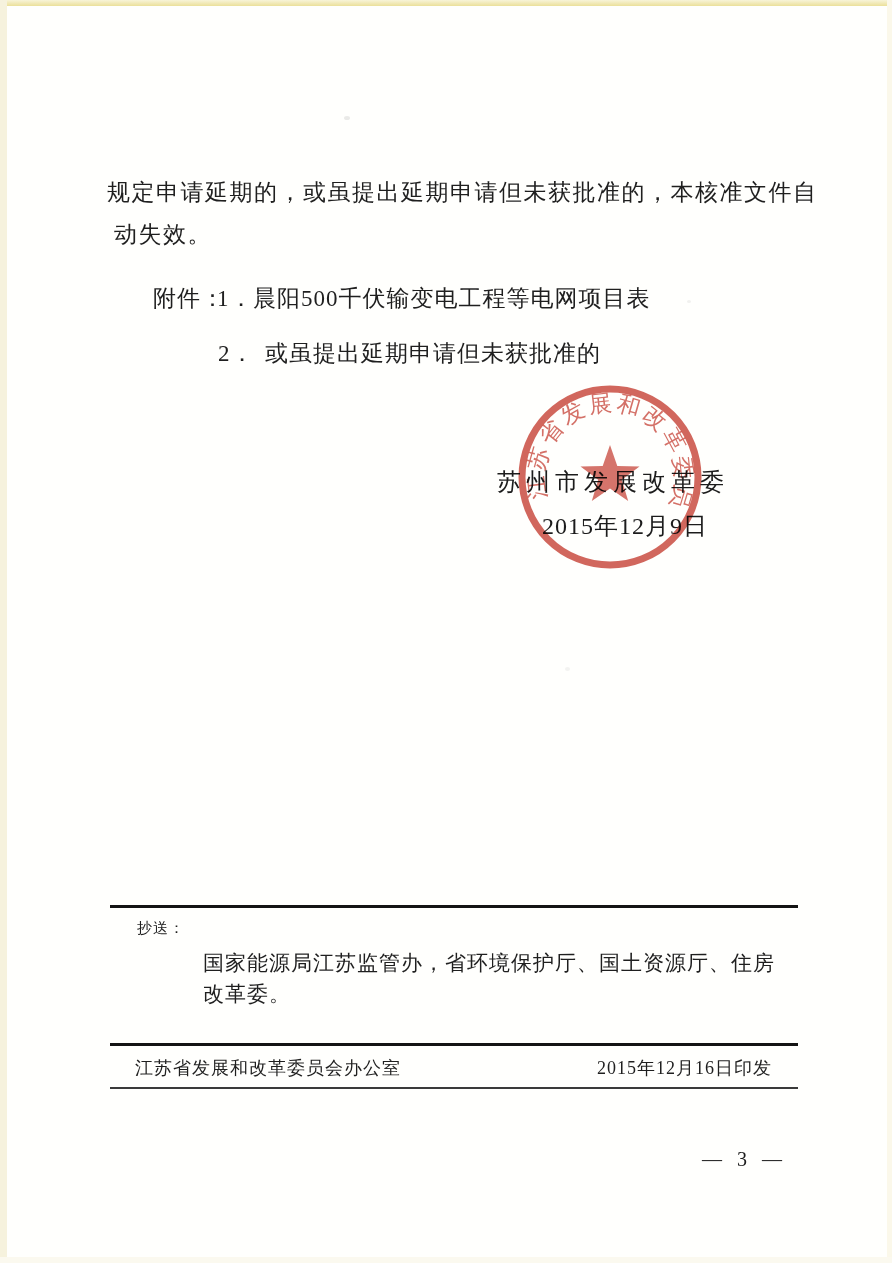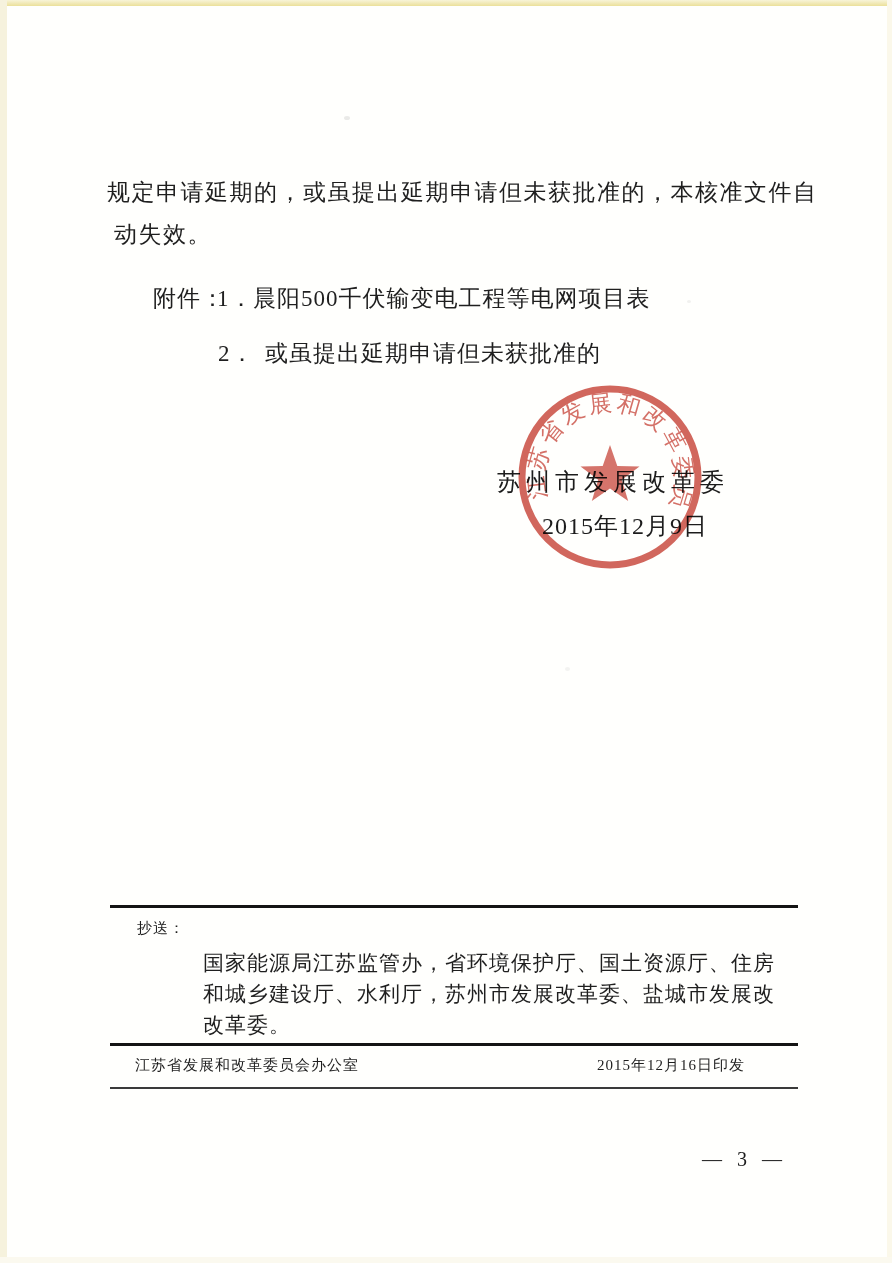--- a/index.html
+++ b/index.html
@@ -31,21 +31,21 @@
 
   .seal-svg{mix-blend-mode:multiply;opacity:.92;}
 
   .rule{position:absolute;left:110px;width:688px;background:#141414;}
   .rule-1{top:905px;height:3px;}
   .rule-2{top:1043px;height:3px;}
   .rule-3{top:1087px;height:2px;background:#3a3a3a;}
 
   .cc-label{font-size:15px;letter-spacing:1px;white-space:nowrap;}
   .cc-lines{font-size:21px;letter-spacing:1px;line-height:31px;white-space:nowrap;}
-  .footer-text{font-size:15px;letter-spacing:1px;white-space:nowrap;}
+  .footer-text{font-size:18px;letter-spacing:1px;white-space:nowrap;}
   .page-num{font-size:20px;letter-spacing:5px;white-space:nowrap;color:#1c1c1c;}
 </style>
 </head>
 <body>
 
 <div class="page">
 
   <div class="edge edge-top"></div>
   <div class="edge edge-left"></div>
   <div class="edge edge-right"></div>
@@ -77,21 +77,20 @@
     <text font-size="23" letter-spacing="3" opacity="0.82" font-family="Liberation Serif, DejaVu Serif, serif" fill="#c64237">
       <textPath href="#sealArc" startOffset="2">江苏省发展和改革委员会</textPath>
     </text>
   </svg>
 
   <div class="rule rule-1"></div>
 
   <div class="abs cc-label" style="left:137px;top:919px;">抄送：</div>
   <div class="abs cc-lines" style="left:203px;top:914px;margin-top:34px;">
     <div>国家能源局江苏监管办，省环境保护厅、国土资源厅、住房</div>
-    <div>和城乡建设厅、水利厅，苏州市发展改革委、盐城市发展改</div>
     <div>改革委。</div>
   </div>
 
   <div class="rule rule-2"></div>
 
   <div class="abs footer-text" style="left:135px;top:1056px;">江苏省发展和改革委员会办公室</div>
   <div class="abs footer-text" style="left:580px;top:1056px;margin-left:17px;">2015年12月16日印发</div>
 
   <div class="rule rule-3"></div>
 

